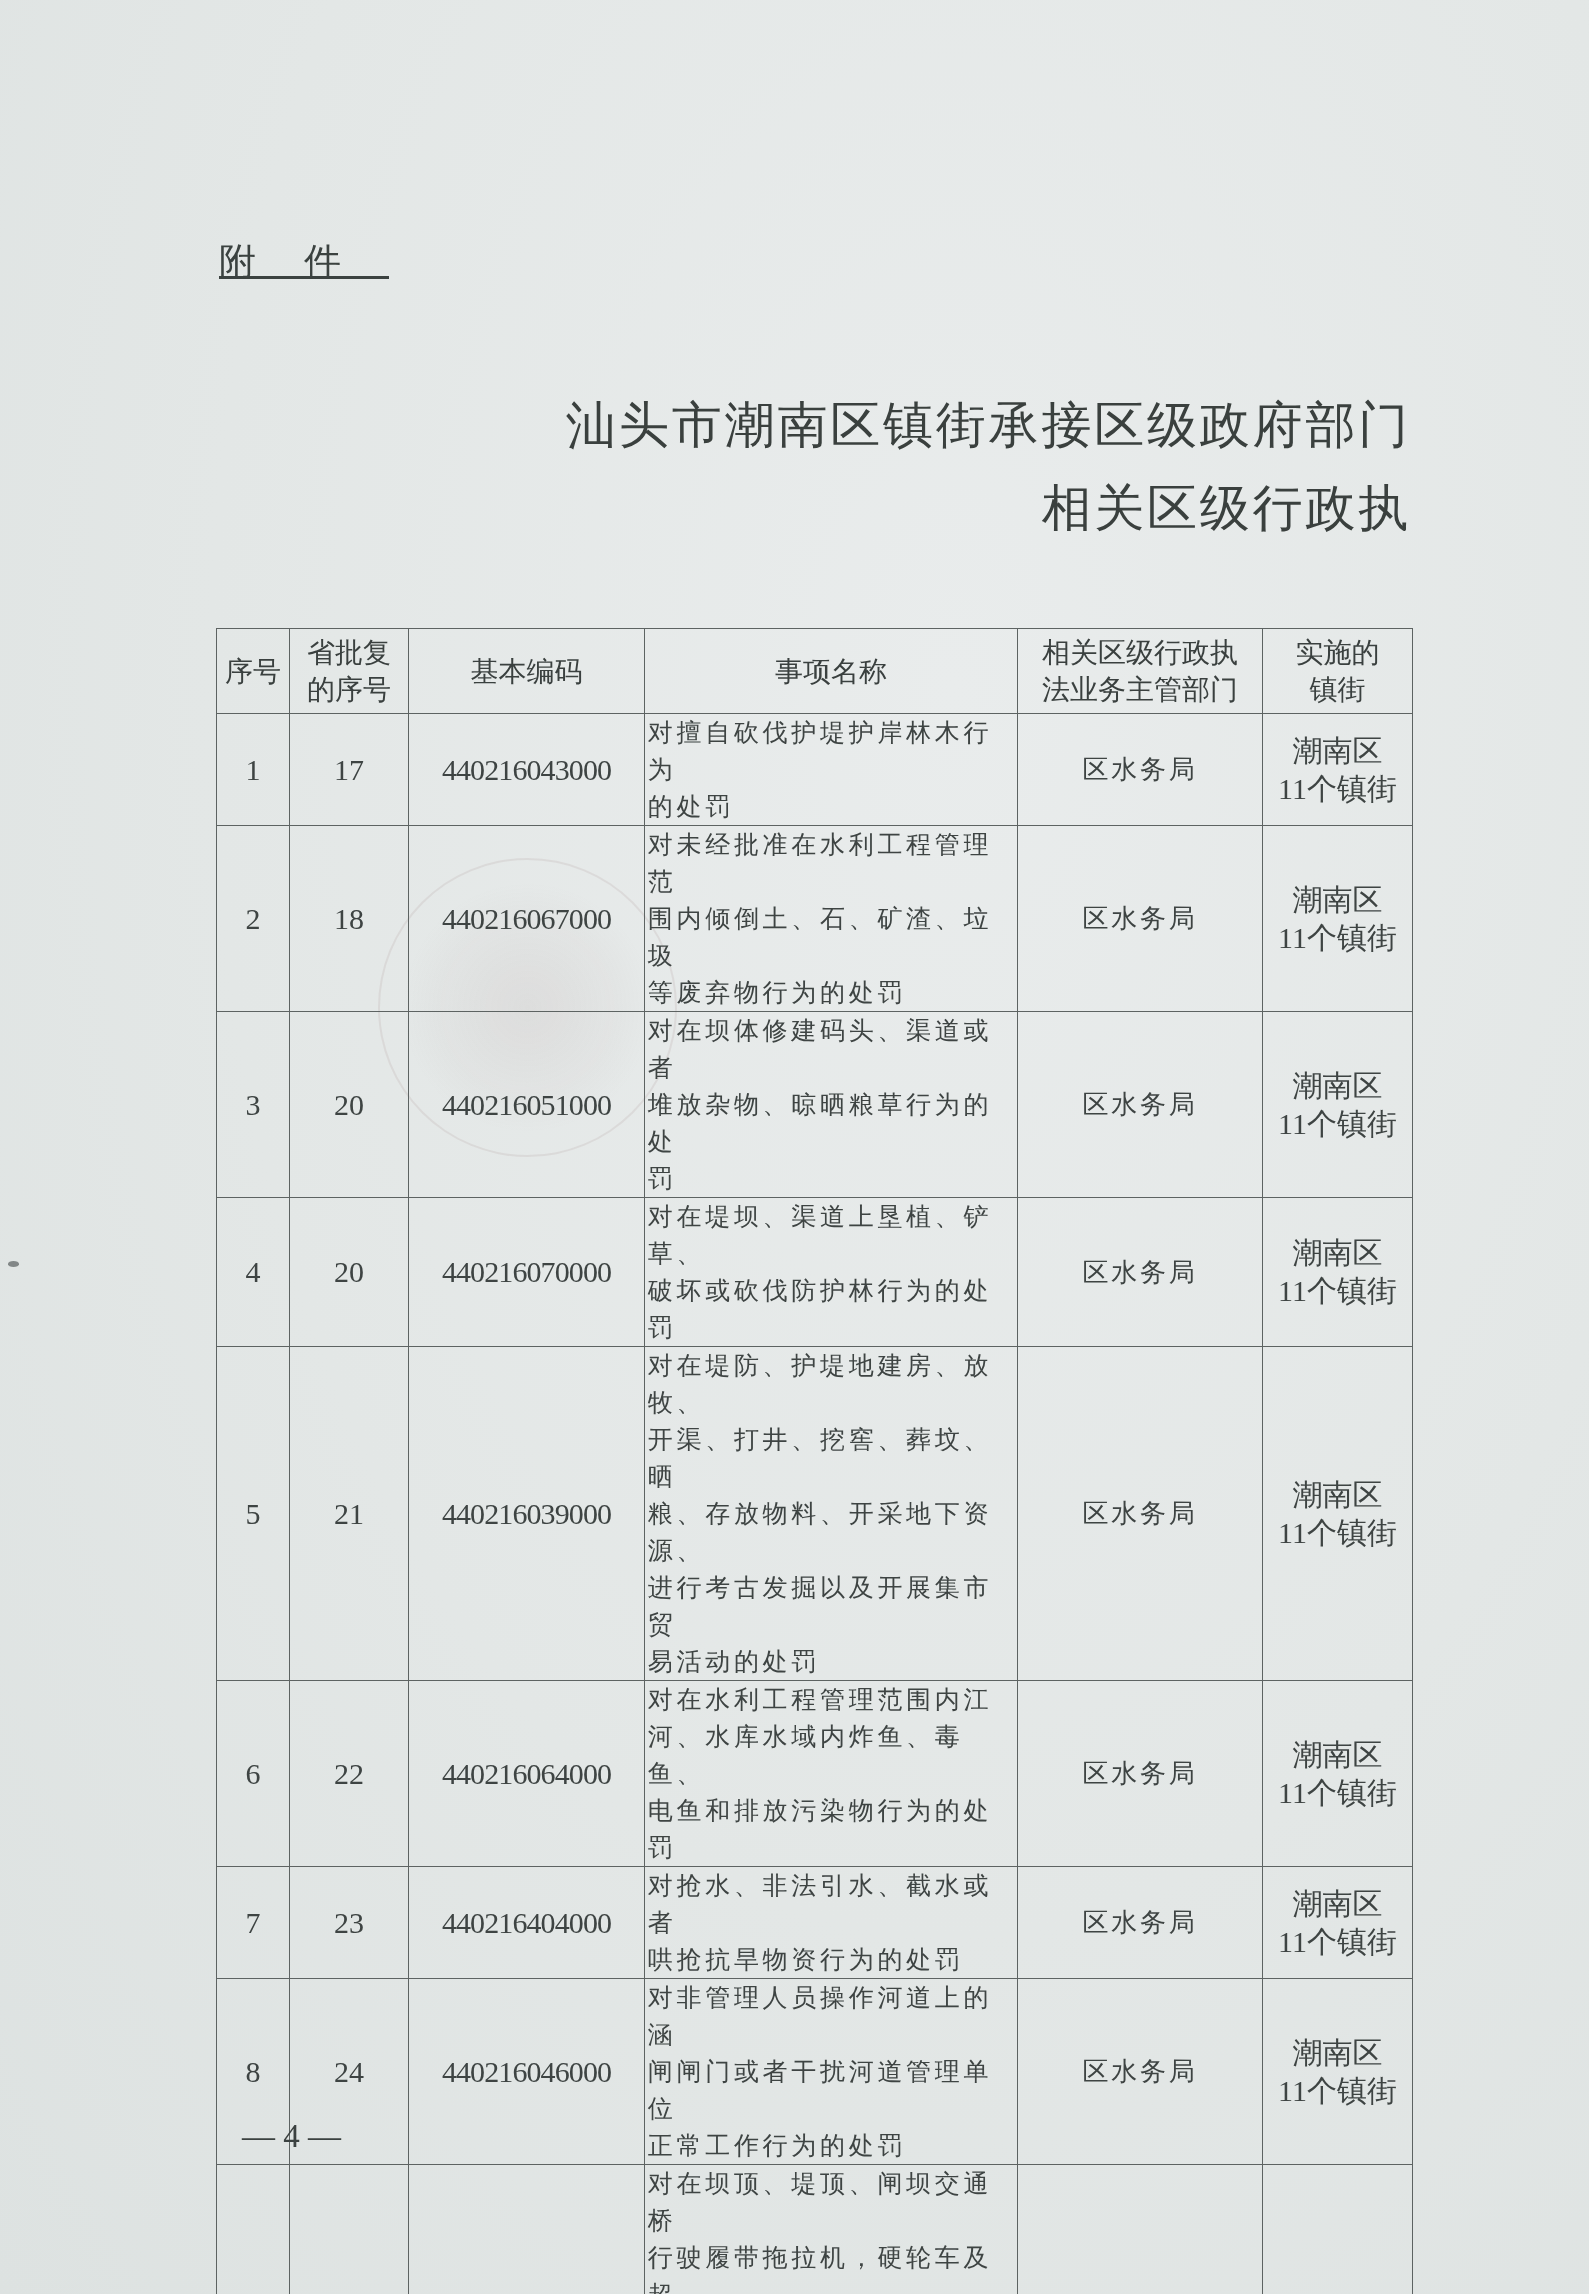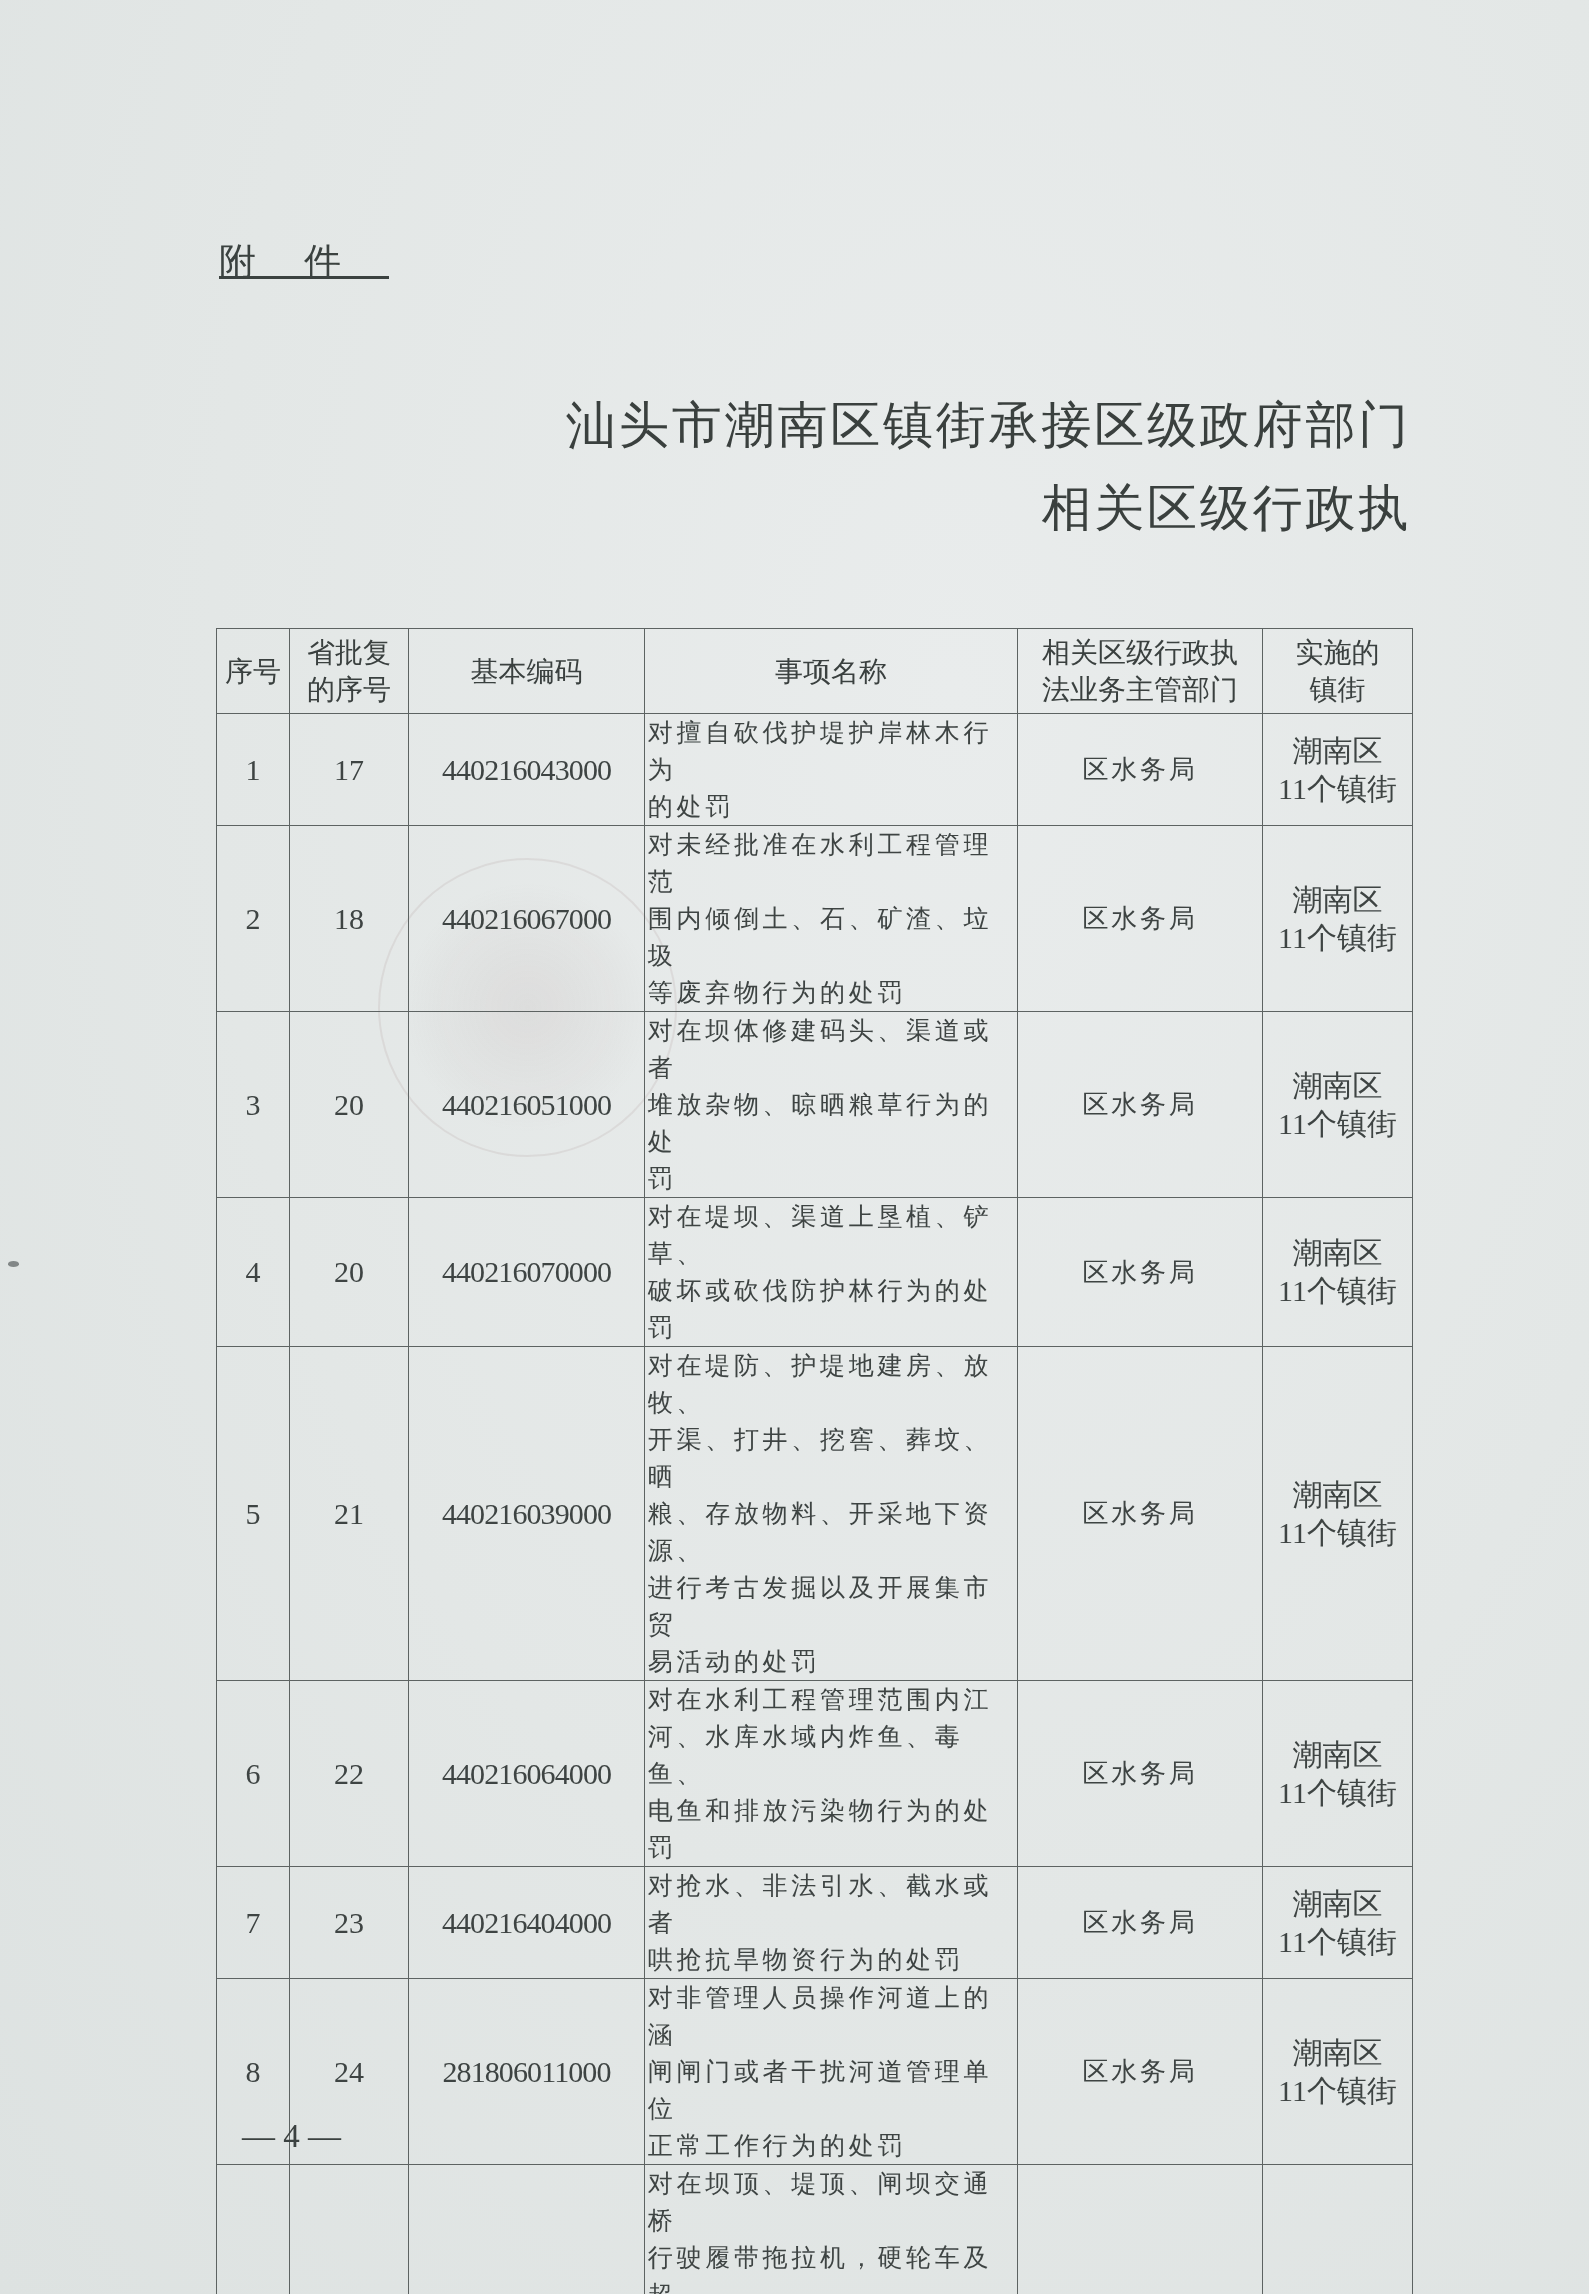--- a/index.html
+++ b/index.html
@@ -267,21 +267,21 @@
     <td class="cell-dept">区水务局</td>
     <td class="cell-town">
       <span>潮南区</span>
       <span>11个镇街</span>
     </td>
   </tr>
 
   <tr style="height: 114px;">
     <td class="cell-num">8</td>
     <td class="cell-num">24</td>
-    <td class="cell-code">281806011000</td>
+    <td class="cell-code">440216046000</td>
     <td class="cell-name">对非管理人员操作河道上的涵
 闸闸门或者干扰河道管理单位
 正常工作行为的处罚</td>
     <td class="cell-dept">区水务局</td>
     <td class="cell-town">
       <span>潮南区</span>
       <span>11个镇街</span>
     </td>
   </tr>
 

